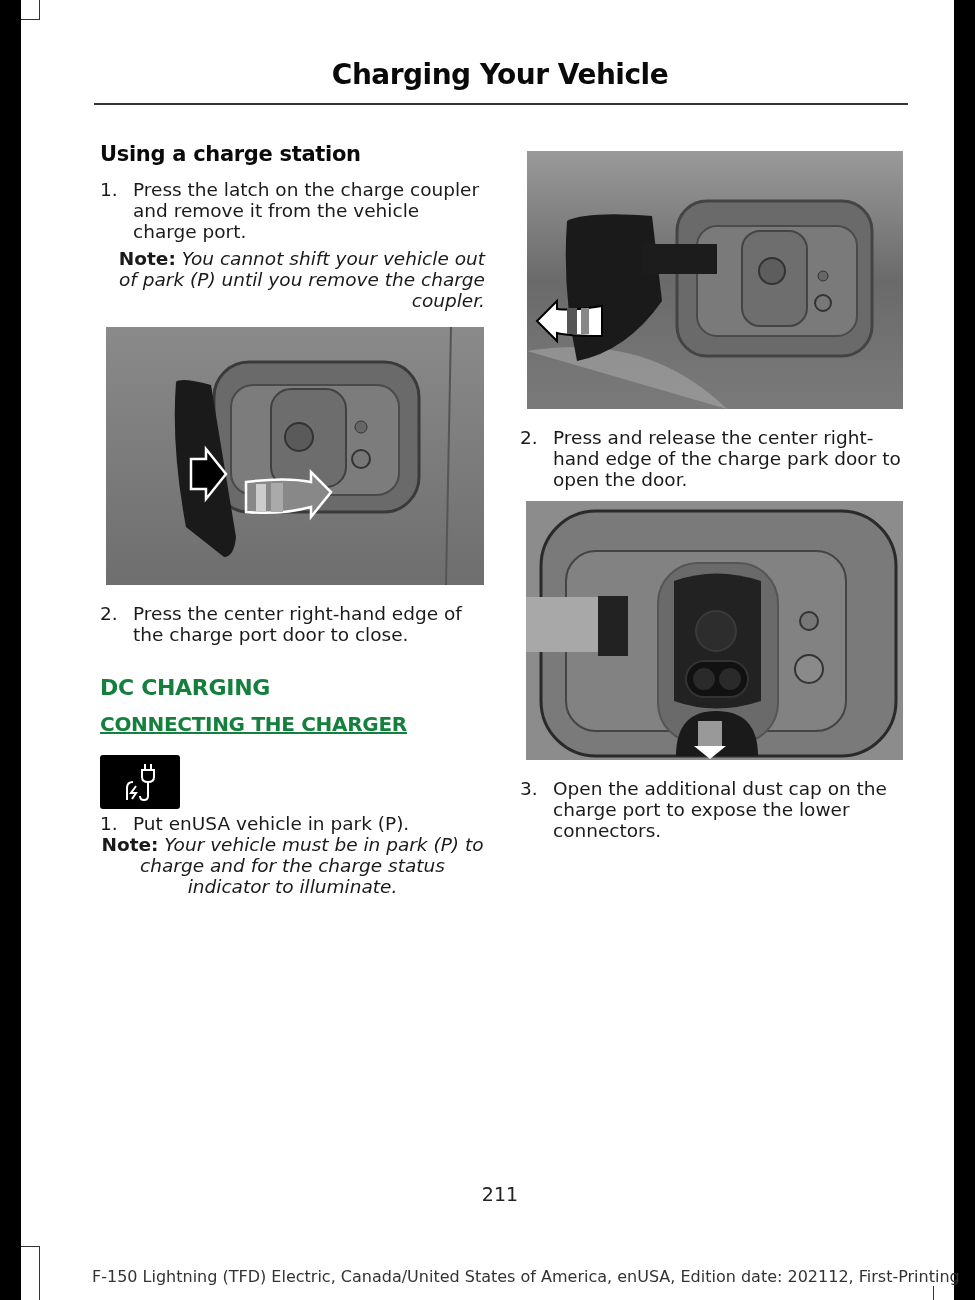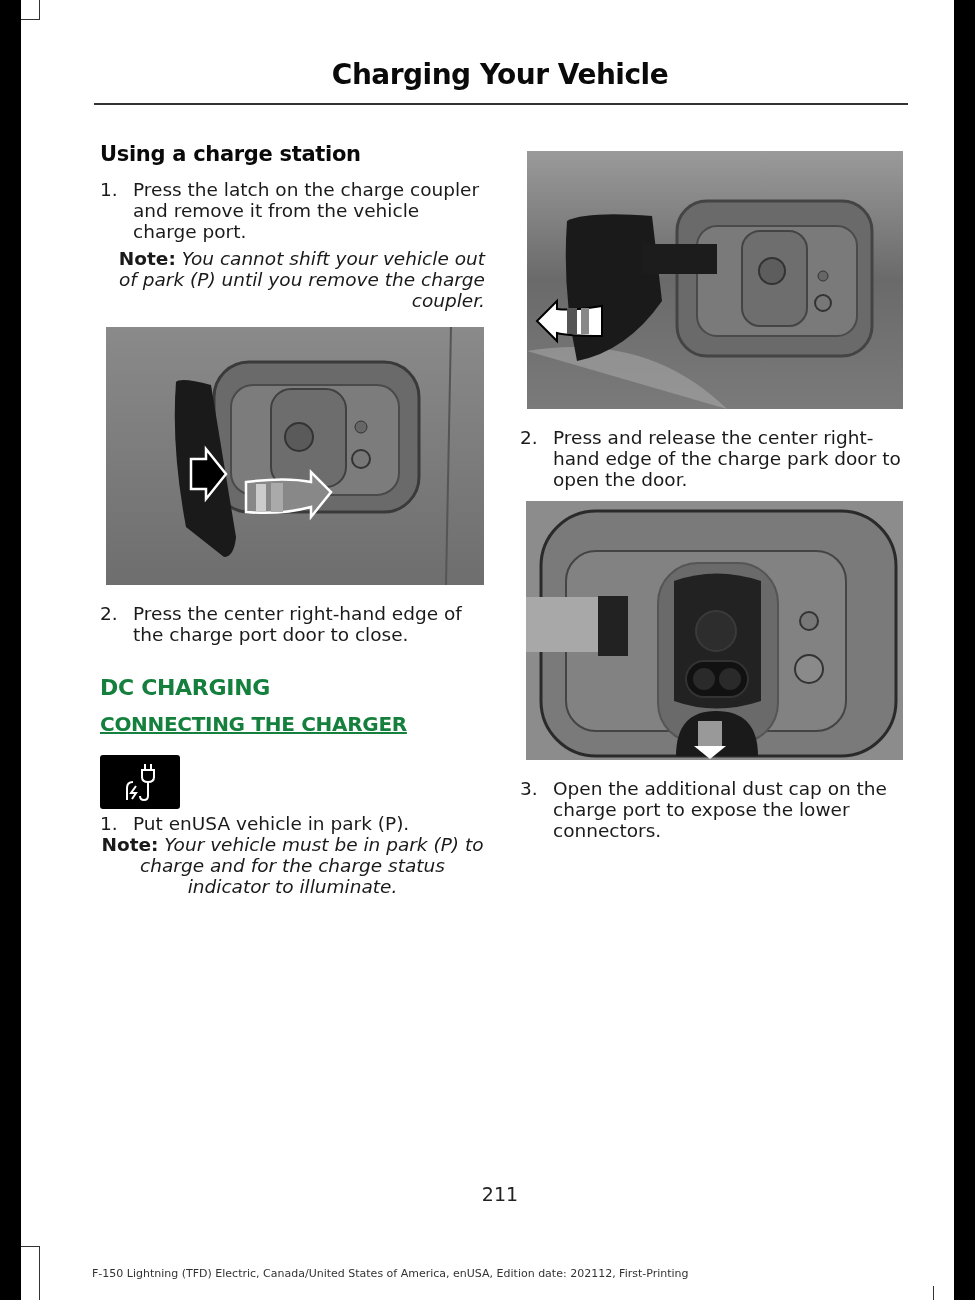--- a/index.html
+++ b/index.html
@@ -14,21 +14,21 @@
   .h-sub { font-weight:bold; font-size:21px; margin:0; color:#0a0a0a; letter-spacing:-0.3px; }
   .h-caps { font-weight:bold; font-size:21px; margin:0; color:#15803d; letter-spacing:-0.3px; }
   .step { display:flex; font-size:18.5px; line-height:21px; color:#1a1a1a; }
   .step .num { width:33px; flex:none; }
   .step .txt { flex:1; }
   .note { font-size:18.5px; line-height:21px; color:#1a1a1a; }
   .note b { font-weight:bold; }
   .note i { font-style:italic; }
   .figure { position:absolute; overflow:hidden; background:#7d7d7d; }
   .page-num { position:absolute; left:0; width:1000px; text-align:center; top:1183px; font-size:19px; color:#222; }
-  .footer { position:absolute; left:92px; top:1267px; font-size:11px; color:#333; }
+  .footer { position:absolute; left:92px; top:1267px; font-size:16px; color:#333; }
   .icon-box { width:80px; height:54px; background:#000; border-radius:3px; display:flex; align-items:center; justify-content:center; }
 </style>
 </head>
 <body>
 
 <div class="page">
 
   <div class="crop" style="left:18px;top:0;width:1px;height:20px;"></div>
   <div class="crop" style="left:0;top:19px;width:19px;height:1px;"></div>
   <div class="crop" style="left:0;top:1246px;width:19px;height:1px;"></div>

